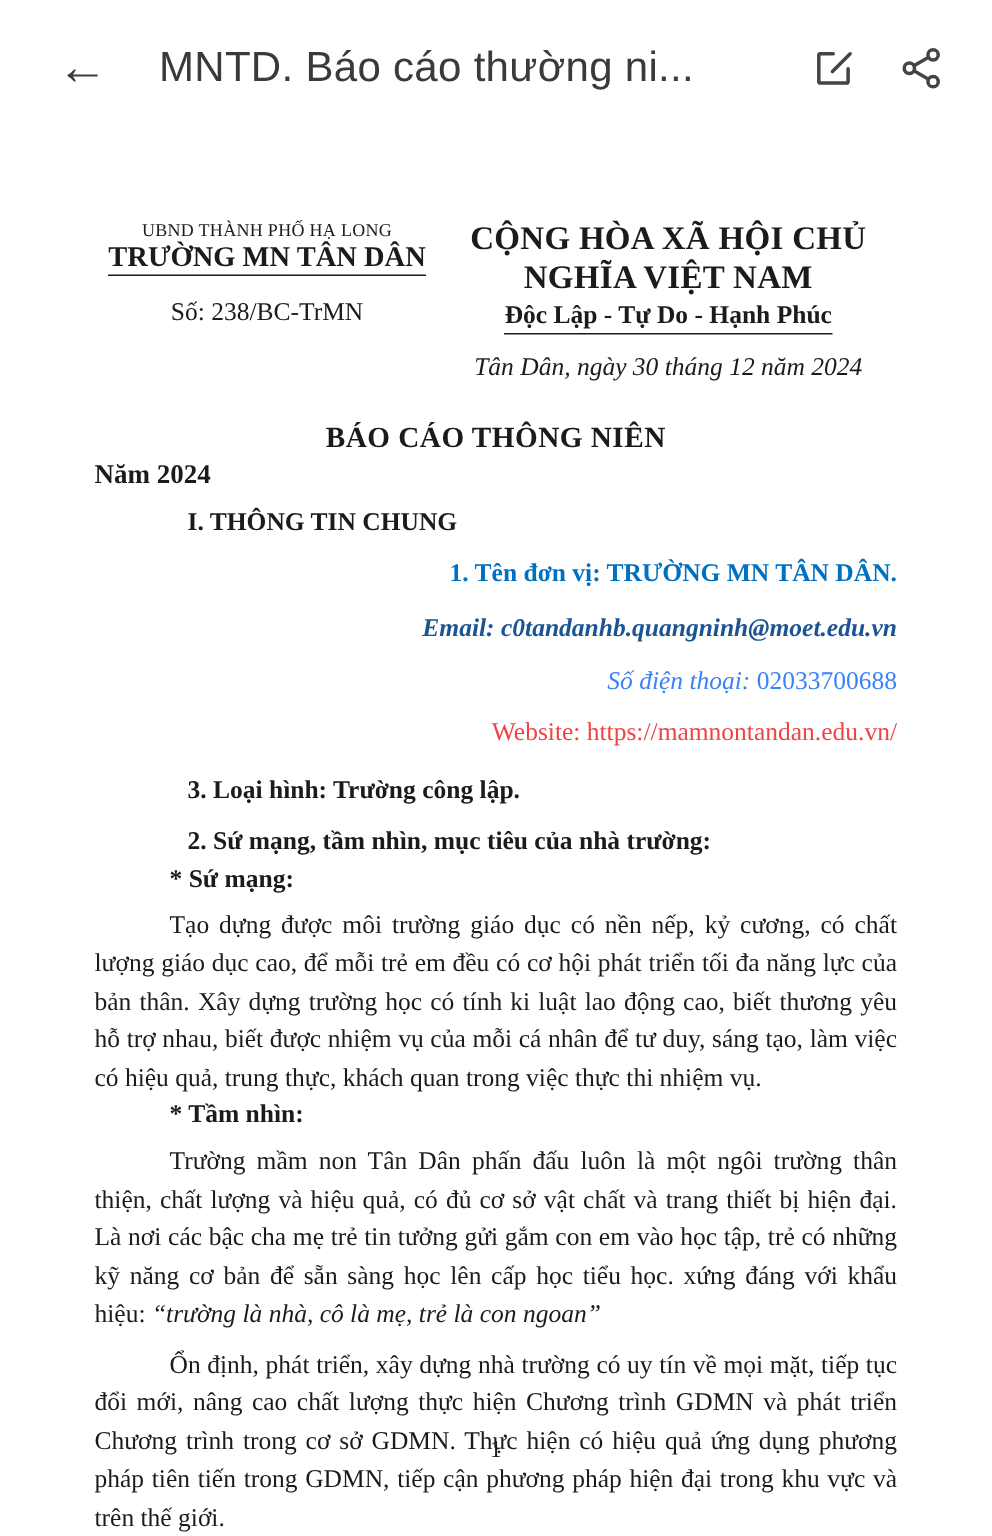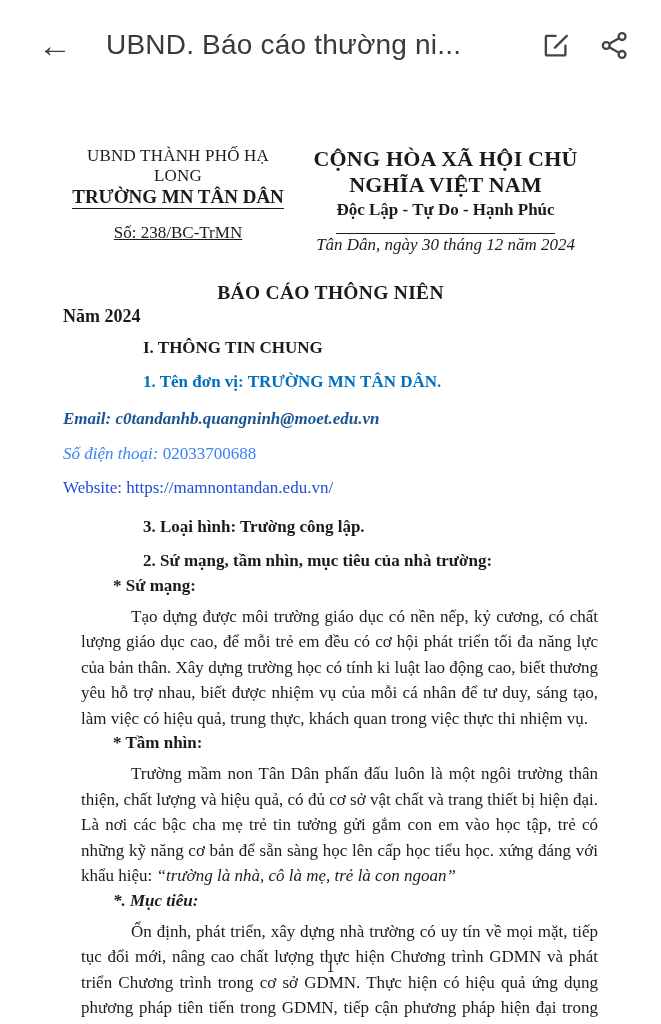--- a/index.html
+++ b/index.html
@@ -27,61 +27,61 @@
   }
   .appbar .actionbtn { flex:0 0 auto; margin-left:26px; cursor:pointer; display:flex; align-items:center; }
   .appbar svg { display:block; }
 
   
   .doc { padding:56px 63px 0 63px; font-size:17px; }
 
   .doc-header { display:flex; }
   .hdr-left  { width:43%; text-align:center; }
   .hdr-right { width:57%; text-align:center; }
-  .hdr-line1 { font-size:17px; letter-spacing:0.2px; }
+  .hdr-line1 { font-size:12px; letter-spacing:0.2px; }
   .hdr-left .hdr-line2 { font-weight:bold; font-size:19px; }
   .hdr-left .hdr-line2 span { border-bottom:1.5px solid #1b1b1b; padding-bottom:1px; }
   .hdr-right .hdr-line1 { font-weight:bold; font-size:22px; }
   .hdr-right .hdr-line2 { font-weight:bold; font-size:17px; margin-top:2px; }
-  .hdr-right .hdr-line2 span { border-bottom:1.5px solid #1b1b1b; padding-bottom:14px; }
-  .hdr-ref  { margin-top:15px; font-size:17px;text-decoration:underline; }
+  .hdr-right .hdr-line2 span { border-bottom:1.5px solid #1b1b1b; padding-bottom:3px; }
+  .hdr-ref  { margin-top:15px; font-size:17px; }
   .hdr-date { margin-top:15px; font-style:italic; font-size:17px; }
 
   .doc-title { text-align:center; margin-top:27px; font-weight:bold; font-size:19.5px; letter-spacing:0.3px; }
   .doc-subtitle { font-weight:bold; font-size:18px; margin-top:2px; }
 
   .sect { margin-top:22px; }
-  p.line { line-height:1.5; margin-top:8px;margin-left:18px; }
+  p.line { line-height:1.5; margin-top:8px; }
   .ind   { text-indent:50px; }
   .ind2  { text-indent:62px; }
   .bold  { font-weight:bold; }
   .just  { text-align:justify; }
-  .blue-bold { font-weight:bold; }
+  .blue-bold { font-weight:bold;text-align:right; }
 
-  .contact { text-align:left; margin-top:9px; line-height:1.5; }
+  .contact { text-align:right; margin-top:9px; line-height:1.5; }
   .contact-email { font-weight:bold; font-style:italic; }
   .contact-phone-label { font-style:italic; }
   .para { line-height:1.53; }
   .quote-italic { font-style:italic; }
   .star-head { font-weight:bold; margin-top:2px; text-indent:50px; }
   .star-head.it { font-style:italic; }
 
   .page-number {
     position:absolute; left:0; right:0; top:958px;
     text-align:center; font-size:16px; color:#1b1b1b;
   }
 </style>
 </head>
 <body>
 
 <div class="screen">
 
   <div class="appbar">
     <div class="back">←</div>
-    <div class="title">UBND. Báo cáo thường ni...</div>
+    <div class="title">MNTD. Báo cáo thường ni...</div>
     <div class="actionbtn">
       <span>
         <svg width="33" height="33" viewBox="0 0 24 24" fill="none" stroke="#444444" stroke-width="1.7" stroke-linecap="round" stroke-linejoin="round">
           <path d="M19.2 12.2 v6.3 a0.7 0.7 0 0 1 -0.7 0.7 h-12.8 a0.7 0.7 0 0 1 -0.7 -0.7 v-12.8 a0.7 0.7 0 0 1 0.7 -0.7 h6.3"></path>
           <path d="M11.6 13.6 L20.2 5"></path>
         </svg>
       </span>
     </div>
     <div class="actionbtn">
       <span>
@@ -119,35 +119,34 @@
 
 
     <p class="contact" style="color:#1A5493; margin-top:12px">
       <span class="contact-email">Email:</span>
       <span class="contact-email">c0tandanhb.quangninh@moet.edu.vn</span>
     </p>
     <p class="contact" style="color:#3b82f6">
       <span class="contact-phone-label">Số điện thoại:</span>
       <span>02033700688</span>
     </p>
-    <p class="contact" style="color:#1d4ed8">
+    <p class="contact" style="color:#ef4444">
       <span>Website:</span>
       <span>https://mamnontandan.edu.vn/</span>
     </p>
 
     <p class="line ind2 bold" style="margin-top:13px">3.  Loại hình: Trường công lập.</p>
 
     <p class="line ind2 bold" style="margin-top:9px">2. Sứ mạng, tầm nhìn, mục tiêu của nhà trường:</p>
 
     <p class="star-head">* Sứ mạng:</p>
     <p class="line ind just para">Tạo dựng được môi trường giáo dục có nền nếp, kỷ cương, có chất lượng giáo dục cao, để mỗi trẻ em đều có cơ hội phát triển tối đa năng lực của bản thân. Xây dựng trường học có tính ki luật lao động cao, biết thương yêu hỗ trợ nhau, biết được nhiệm vụ của mỗi cá nhân để tư duy, sáng tạo, làm việc có hiệu quả, trung thực, khách quan trong việc thực thi nhiệm vụ.</p>
 
     <p class="star-head">* Tầm nhìn:</p>
     <p class="line ind just para"><span>Trường mầm non Tân Dân phấn đấu luôn là một ngôi trường thân thiện, chất lượng và hiệu quả, có đủ cơ sở vật chất và trang thiết bị hiện đại. Là nơi các bậc cha mẹ trẻ tin tưởng gửi gắm con em vào học tập, trẻ có những kỹ năng cơ bản để sẵn sàng học lên cấp học tiểu học. xứng đáng với khẩu hiệu: </span><span class="quote-italic">“trường là nhà, cô là mẹ, trẻ là con ngoan”</span></p>
 
-    <p class="star-head it">*. Mục tiêu:</p>
     <p class="line ind just para">Ổn định, phát triển, xây dựng nhà trường có uy tín về mọi mặt, tiếp tục đổi mới, nâng cao chất lượng thực hiện Chương trình GDMN và phát triển Chương trình trong cơ sở GDMN. Thực hiện có hiệu quả ứng dụng phương pháp tiên tiến trong GDMN, tiếp cận phương pháp hiện đại trong khu vực và trên thế giới.</p>
 
   </div>
 
   <div class="page-number">1</div>
 
 </div>
 
 </body></html>

